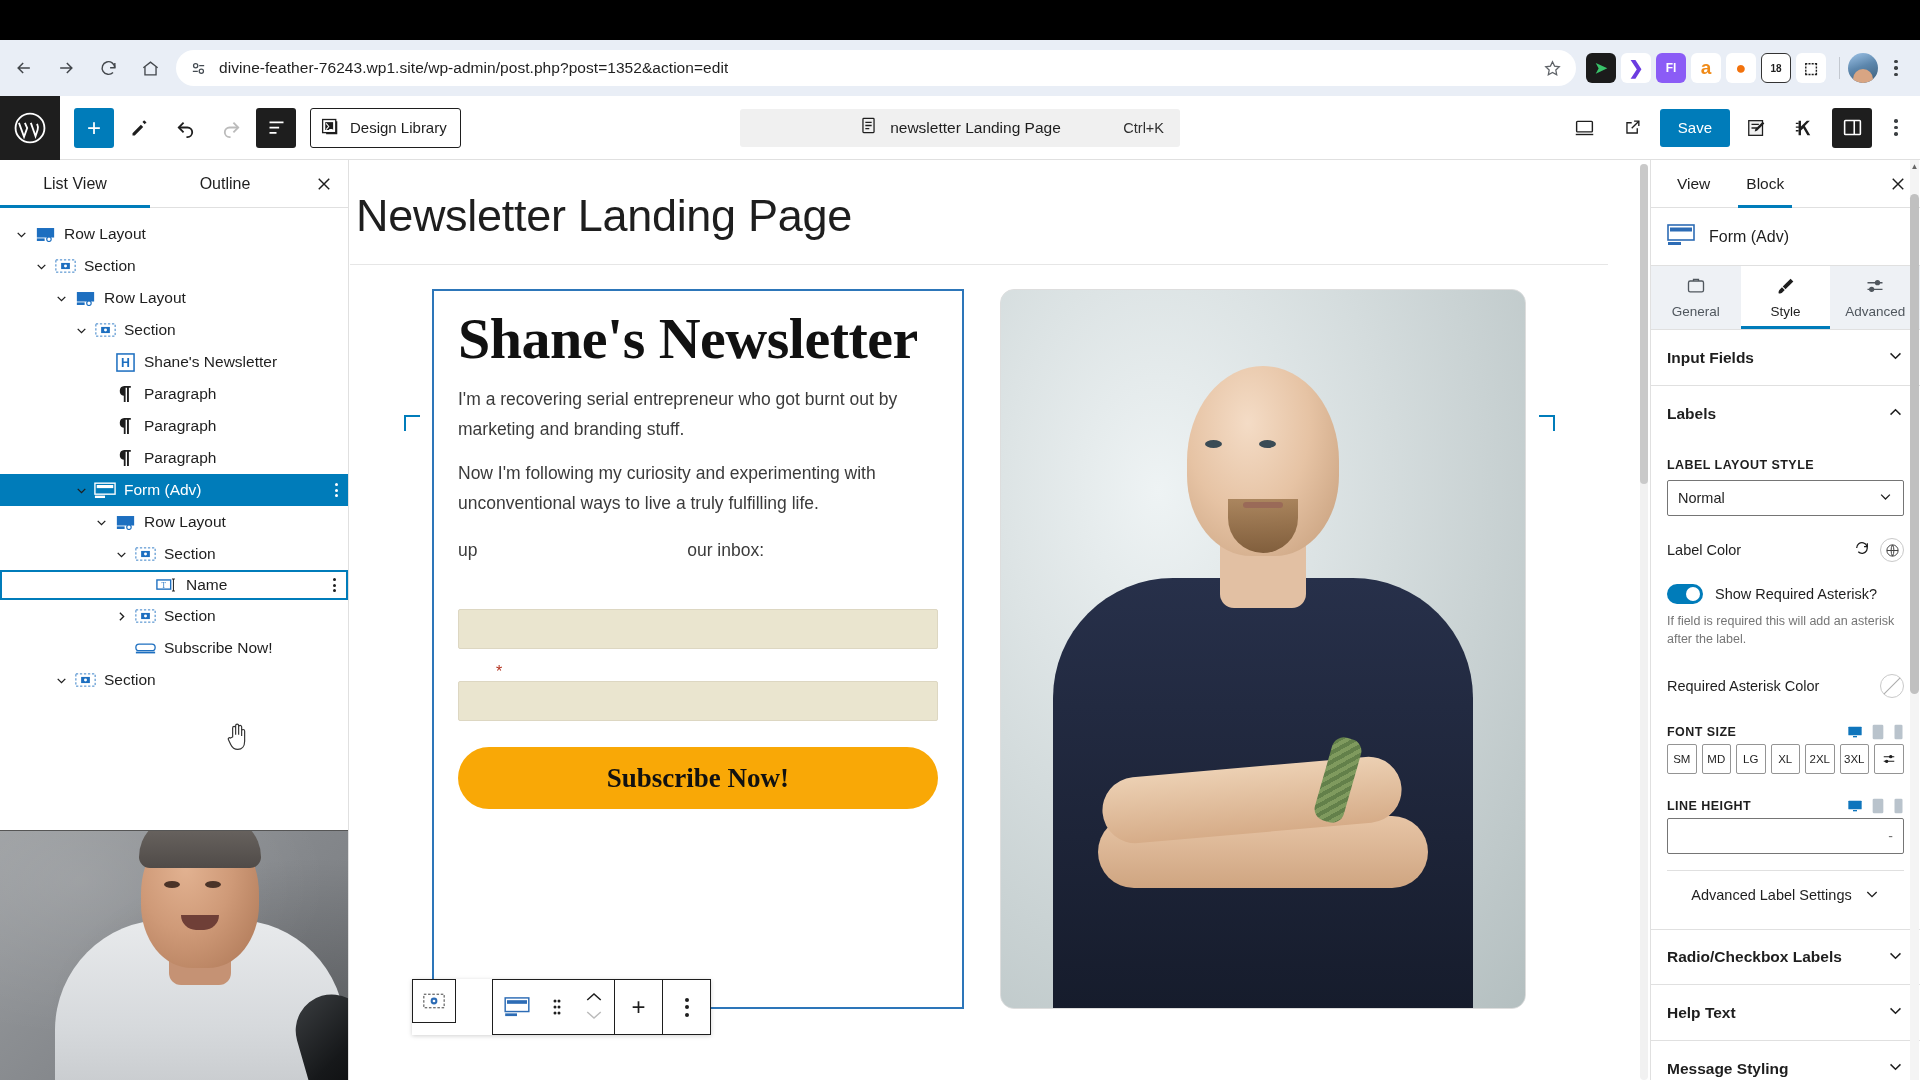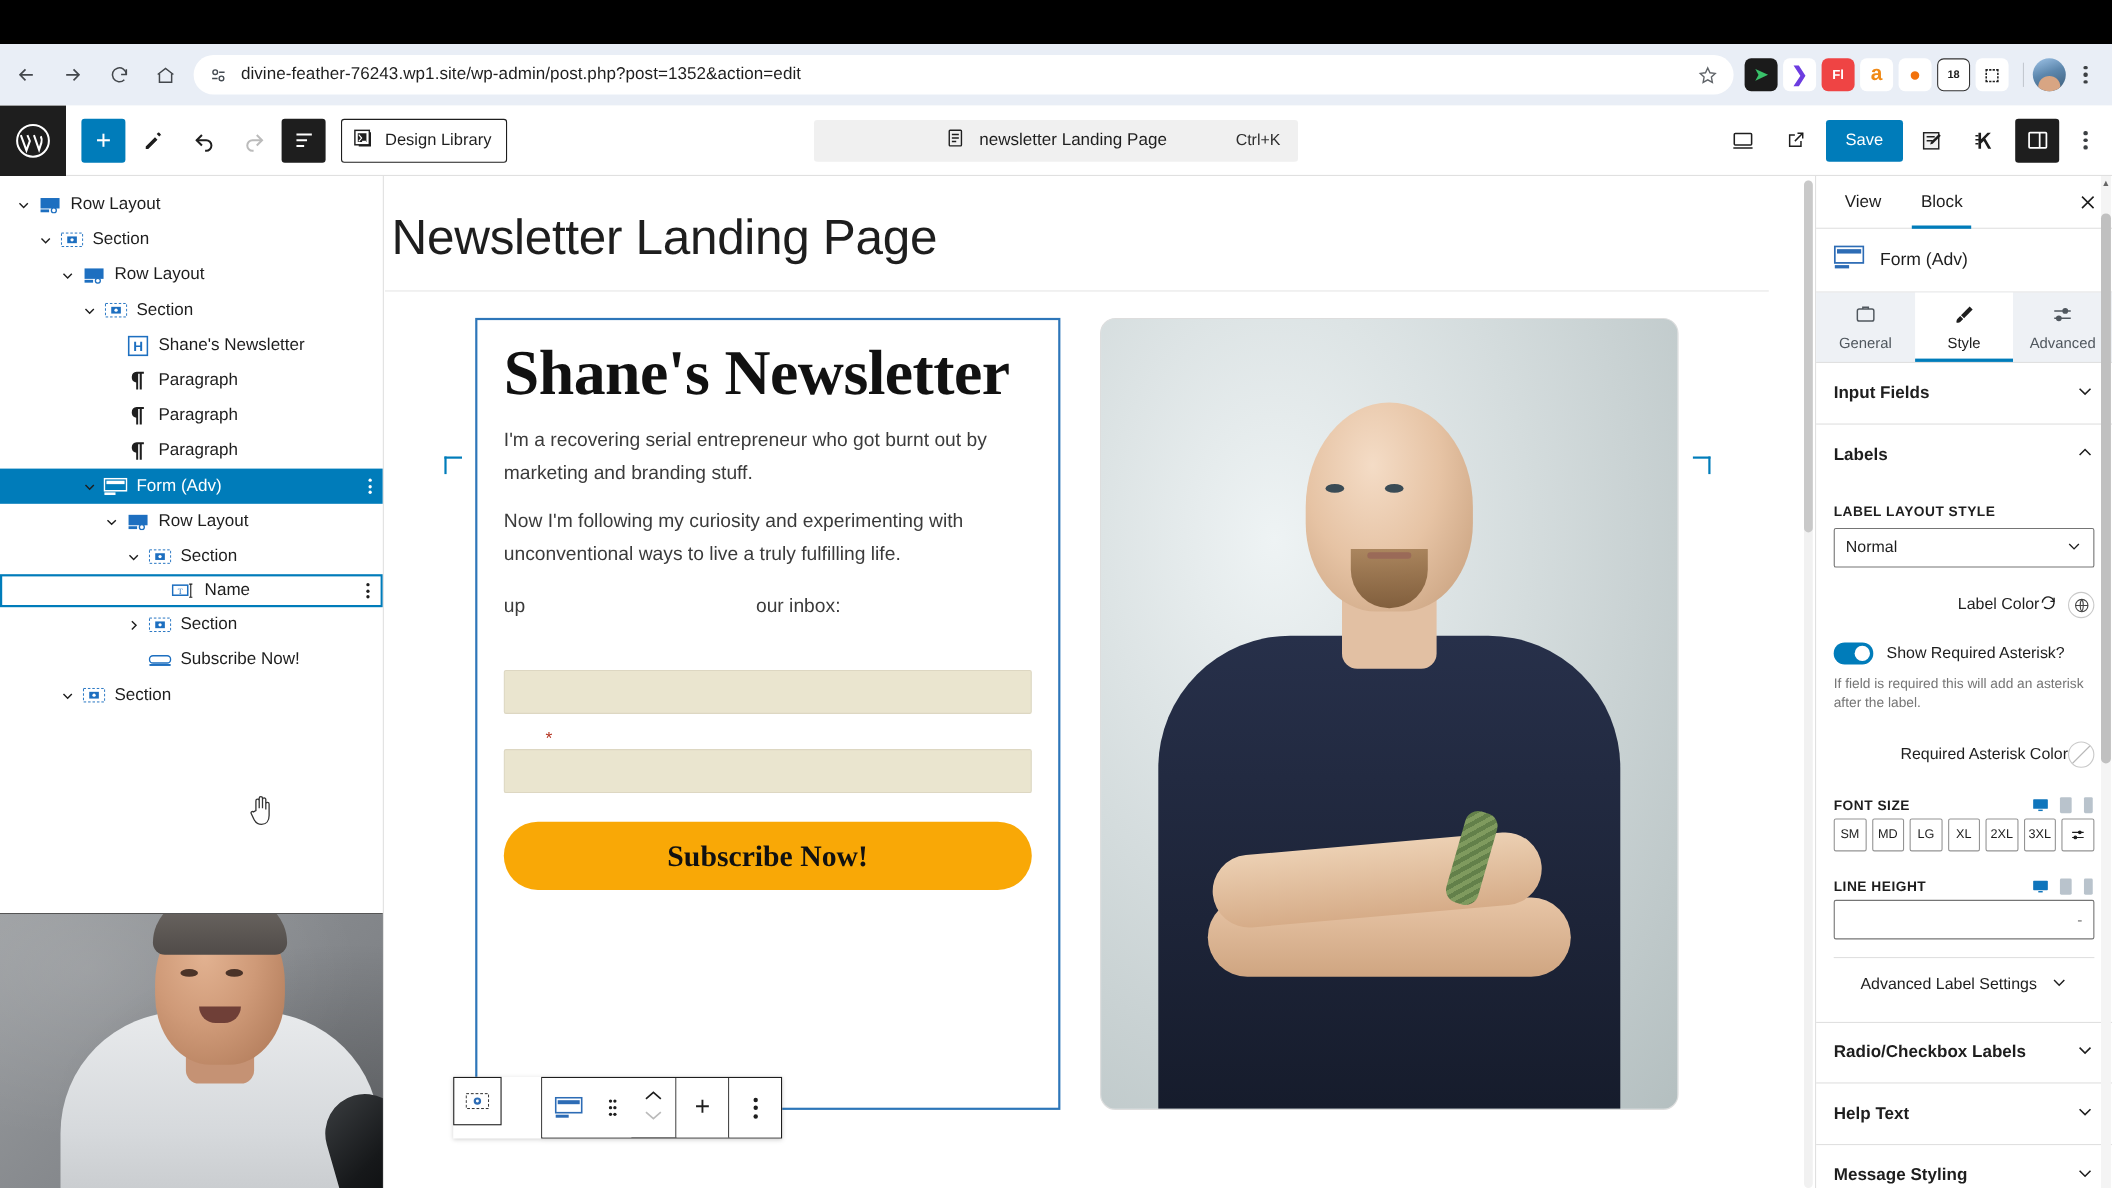--- a/index.html
+++ b/index.html
@@ -317,21 +317,21 @@
   .ss-body{ padding: 4px 16px 10px 16px; }
   .ss-sublabel{
     font-size:12.5px; letter-spacing:.45px; color:#1e1e1e; font-weight:bold;
     text-transform:uppercase; margin-top: 12px; margin-bottom:8px;
   }
   .ss-select{
     height:36px; border:1px solid #757575; border-radius:2px; width:100%;
     display:flex; align-items:center; justify-content:space-between;
     padding: 0 10px; font-size:14.5px; color:#1e1e1e; background:#fff; cursor:pointer;
   }
-  .ss-rowlabel{ display:flex; align-items:center; justify-content:flex-end; margin-top: 22px;}
+  .ss-rowlabel{ display:flex; align-items:center; justify-content:space-between; margin-top: 22px;}
   .ss-rowlabel .t{ font-size:14.5px; color:#1e1e1e;}
   .color-swatch{
     width:24px;height:24px;border-radius:50%;border:1px solid #c9c9c9;background:#fff;
     display:flex;align-items:center;justify-content:center; cursor:pointer;
   }
   .color-swatch.empty{ background: linear-gradient(to bottom right, #fff calc(50% - 1px), #b0b0b0 50%, #fff calc(50% + 1px));}
   .toggle-row{ display:flex; align-items:center; gap:12px; margin-top: 22px;}
   .toggle{
     width:36px;height:20px;border-radius:10px;background:#007cba;position:relative; cursor:pointer; flex:none;
   }
@@ -401,21 +401,21 @@
     <span class="star">
       <svg width="19" height="19" viewBox="0 0 24 24" fill="none" stroke="currentColor" stroke-width="1.6">
           <path d="M12 3.5l2.6 5.5 6 .8-4.4 4.2 1.1 6-5.3-2.9-5.3 2.9 1.1-6L3.4 9.8l6-.8z"></path>
         </svg>
     </span>
   </div>
 
   <div id="toolbar-right">
     <div class="ext-icon" style="background:#1b1b1b;color:#39c26a;">➤</div>
     <div class="ext-icon" style="background:#ffffff;color:#6c3ce0;font-size:18px;">❯</div>
-    <div class="ext-icon" style="background:#ef4444;color:#fff;font-size:12px;">Fl</div>
+    <div class="ext-icon" style="background:#8b5cf6;color:#fff;font-size:12px;">Fl</div>
     <div class="ext-icon" style="background:#ffffff;color:#f08a17;font-size:19px;">a</div>
     <div class="ext-icon" style="background:#ffffff;color:#f2720c;font-size:18px;">●</div>
     <div class="ext-icon" style="background:#ffffff;color:#1e1e1e;font-size:10px;border:1px solid #333;">18</div>
     <div class="ext-icon" style="background:#ffffff;color:#1e1e1e;font-size:15px;">⬚</div>
     <div class="tb-divider"></div>
     <div id="avatar-btn"></div>
     <div id="kebab-browser">
         <i></i>
         <i></i>
         <i></i>
@@ -514,20 +514,29 @@
     </button>
     <div id="kebab-browser" style="position:relative;">
         <i></i>
         <i></i>
         <i></i>
       </div>
   </div>
 </div>
 
 <div id="list-view-panel">
+  <div id="lv-tabs">
+    <div class="lv-tab active">List View</div>
+    <div class="lv-tab">Outline</div>
+    <div id="lv-close">
+      <svg width="18" height="18" viewBox="0 0 24 24" fill="none" stroke="currentColor" stroke-width="1.9">
+          <path d="M5 5l14 14M19 5L5 19"></path>
+        </svg>
+    </div>
+  </div>
   <div id="lv-tree">
       <div class="lv-row" style="padding-left: 10px;">
         <span class="chev">
           <svg width="13" height="13" viewBox="0 0 24 24" fill="none" stroke="currentColor" stroke-width="2.4">
             <path d="M5 9l7 7 7-7"></path>
           </svg>
         </span>
         <span class="bicon">
           <svg width="19" height="15" viewBox="0 0 22 17" fill="none">
             <rect x="1" y="1" width="20" height="11" fill="#1d6fc0"></rect>

